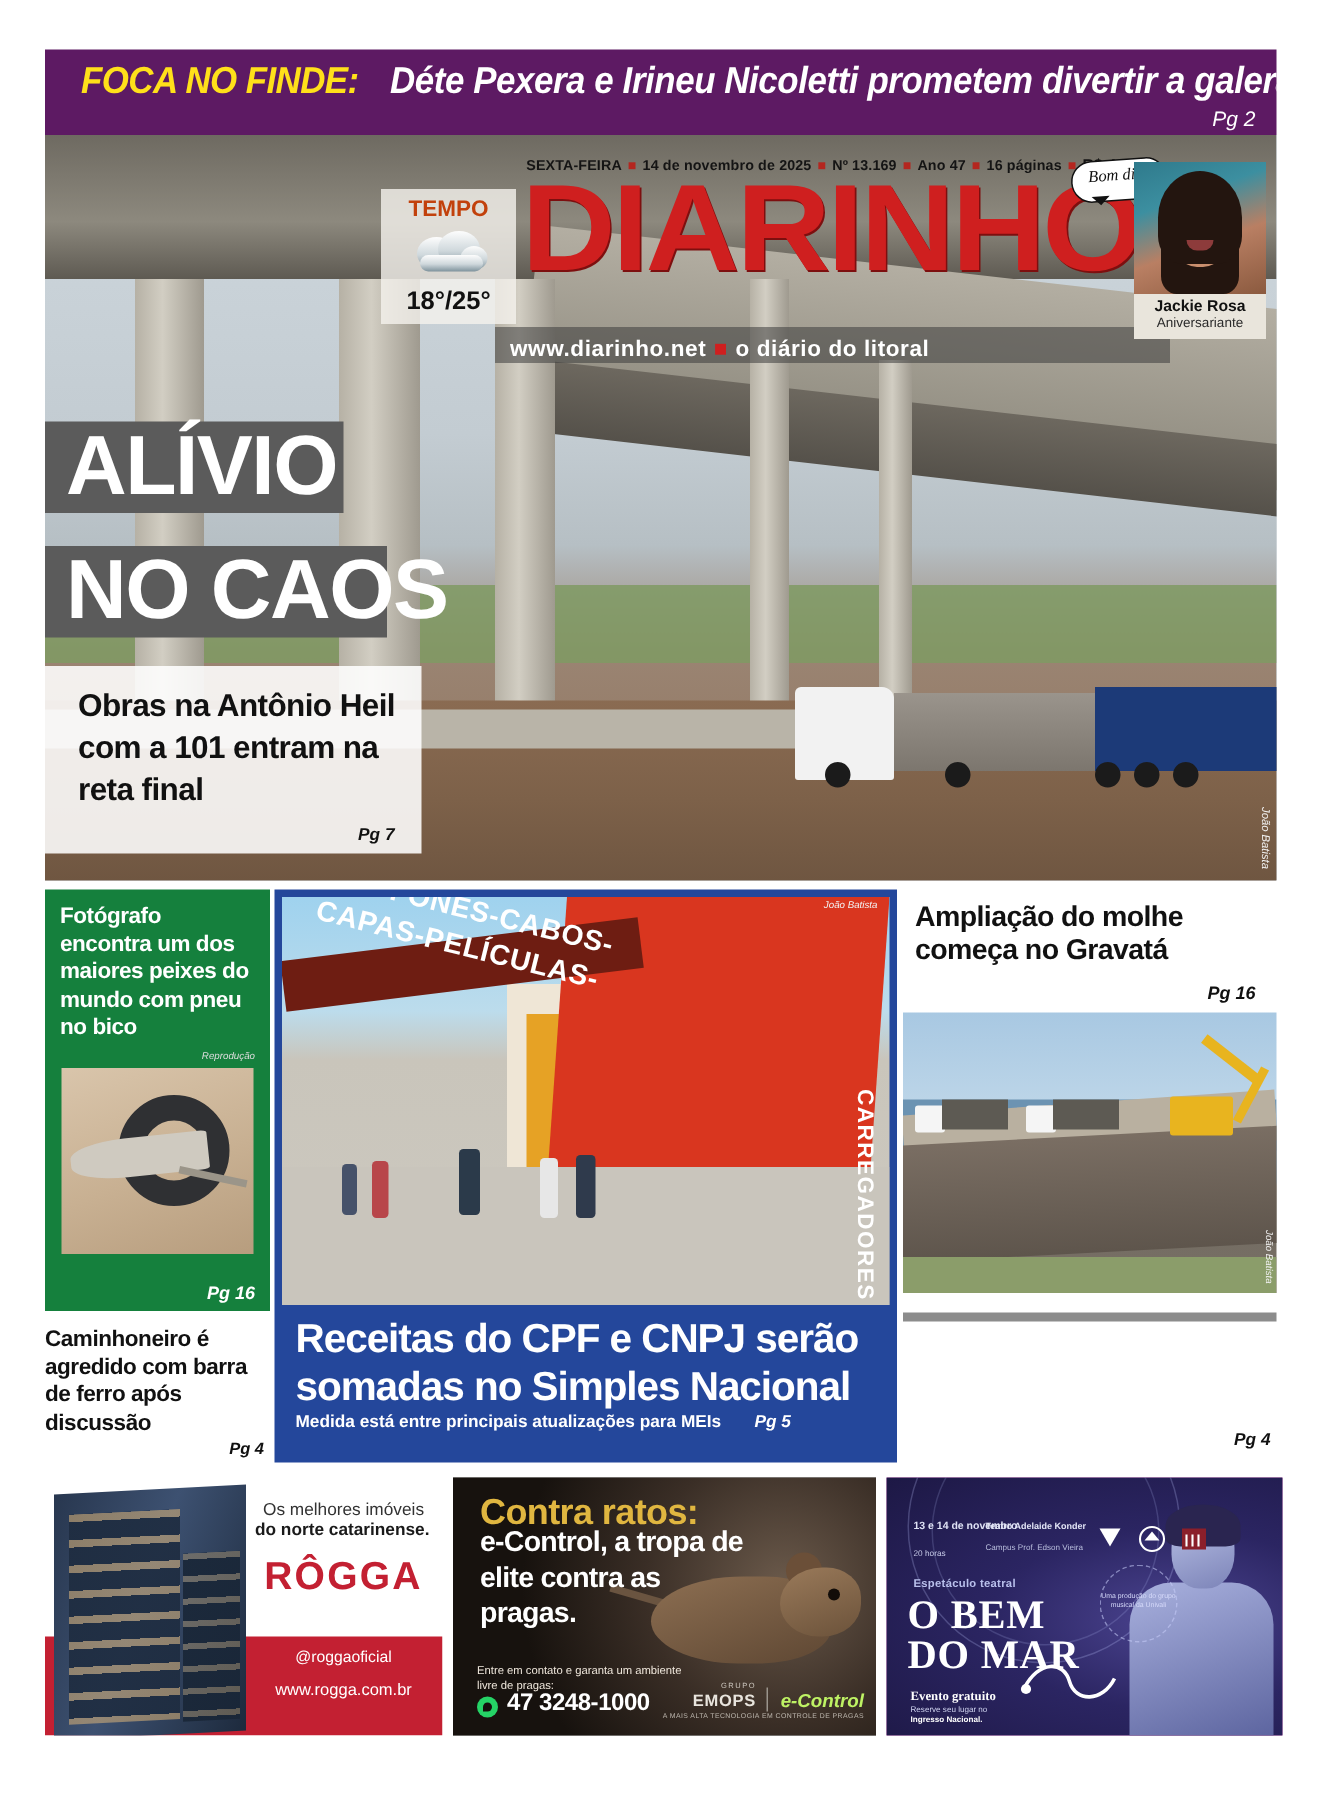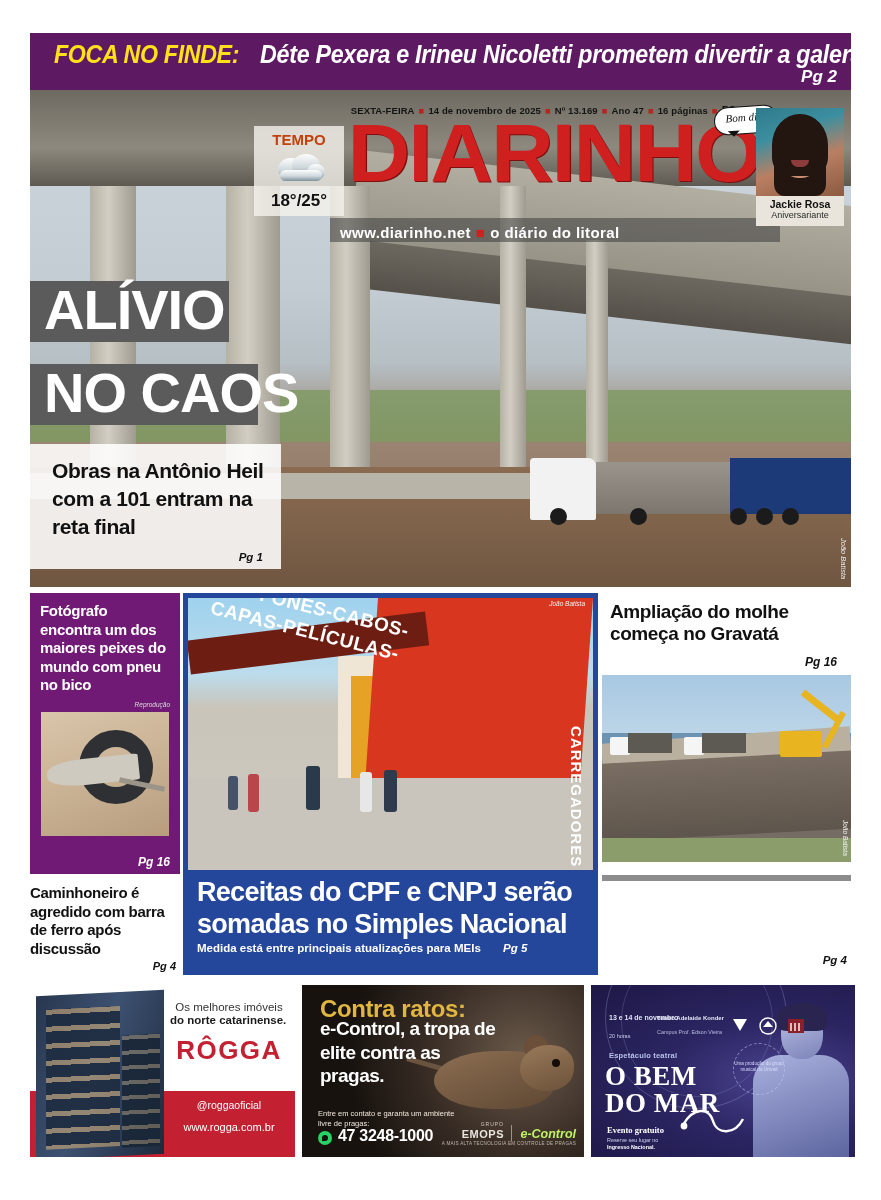--- a/index.html
+++ b/index.html
@@ -6,21 +6,21 @@
   body{width:881px;height:1200px;font-family:"Liberation Sans",sans-serif;overflow:hidden;}
   .page{position:relative;width:881px;height:1200px;background:#fff;}
 
   
   .topbar{position:absolute;left:30px;top:33px;width:821px;height:57px;background:#5d1a63;overflow:hidden;}
   .topbar-line{position:absolute;left:24px;top:7px;right:10px;white-space:nowrap;}
   .foca{color:#ffe01a;font-weight:bold;font-style:italic;font-size:25px;letter-spacing:-.4px;
         font-family:"Liberation Sans",sans-serif;transform:scaleX(.93);transform-origin:left center;display:inline-block;}
   .foca-rest{color:#ffffff;font-weight:bold;font-style:italic;font-size:25px;letter-spacing:-.3px;
         transform:scaleX(.93);transform-origin:left center;display:inline-block;margin-left:7px;}
-  .topbar-pg{position:absolute;right:14px;bottom:3px;color:#fff;font-size:17px;font-weight:bold;font-style:italic;}
+  .topbar-pg{position:absolute;right:14px;bottom:3px;color:#fff;font-size:14px;font-weight:normal;font-style:italic;}
 
   
   .hero{position:absolute;left:30px;top:90px;width:821px;height:497px;overflow:hidden;
         background:linear-gradient(#b9c4cc,#9aa6ae);}
   
   .hero-sky{position:absolute;left:0;top:0;width:100%;height:100%;
       background:linear-gradient(180deg,#cfd8de 0%,#c3ccd2 40%,#b6bfc4 55%,#9a8472 70%,#8d6f59 100%);}
   .deck-top{position:absolute;left:0;top:0;width:100%;height:96px;
       background:linear-gradient(180deg,#6e6a61,#8d897e 60%,#5e5a52);}
   .deck-ang{position:absolute;left:330px;top:60px;width:620px;height:120px;
@@ -87,21 +87,21 @@
       font-weight:bold;color:#111;letter-spacing:-.4px;}
   .sub-box .pg{position:absolute;right:18px;bottom:6px;font-size:11.5px;font-weight:bold;font-style:italic;color:#111;}
   .credit-v{position:absolute;right:3px;bottom:8px;font-size:7.5px;color:#f0f0f0;font-style:italic;
       writing-mode:vertical-rl;}
 
   
   .mid{position:absolute;left:30px;top:593px;width:821px;height:382px;}
 
   
   .col-left{position:absolute;left:0;top:0;width:150px;height:382px;}
-  .fish-box{position:absolute;left:0;top:0;width:150px;height:281px;background:#701a75;}
+  .fish-box{position:absolute;left:0;top:0;width:150px;height:281px;background:#15803d;}
   .fish-hd{position:absolute;left:10px;top:9px;width:132px;font-size:15px;line-height:18.5px;
       font-weight:bold;color:#fff;letter-spacing:-.3px;}
   .fish-credit{position:absolute;right:10px;top:108px;font-size:6.5px;font-style:italic;color:#ddd;}
   .fish-img{position:absolute;left:11px;top:119px;width:128px;height:124px;
       background:linear-gradient(160deg,#d9c5ab,#c8b092 55%,#b79d7e);overflow:hidden;}
   .tire{position:absolute;left:38px;top:18px;width:74px;height:74px;border-radius:50%;
       border:17px solid #2f3033;box-sizing:border-box;}
   .fish-body{position:absolute;left:6px;top:46px;width:92px;height:26px;background:#cfcac0;
       border-radius:40% 6% 6% 40%;transform:rotate(-6deg);}
   .fish-tail{position:absolute;left:78px;top:70px;width:46px;height:5px;background:#9b9589;transform:rotate(12deg);}
@@ -316,21 +316,21 @@
   </div>
 
   <div class="hl-box hl1">
     <span>ALÍVIO</span>
   </div>
   <div class="hl-box hl2">
     <span>NO CAOS</span>
   </div>
   <div class="sub-box">
     <div class="txt">Obras na Antônio Heil com a 101 entram na reta final</div>
-    <div class="pg">Pg 1</div>
+    <div class="pg">Pg 7</div>
   </div>
 
   <div class="mid">
 
     <div class="col-left">
       <div class="fish-box">
         <div class="fish-hd">Fotógrafo encontra um dos maiores peixes do mundo com pneu no bico</div>
         <div class="fish-credit">Reprodução</div>
         <div class="fish-img">
           <div class="tire"></div>

